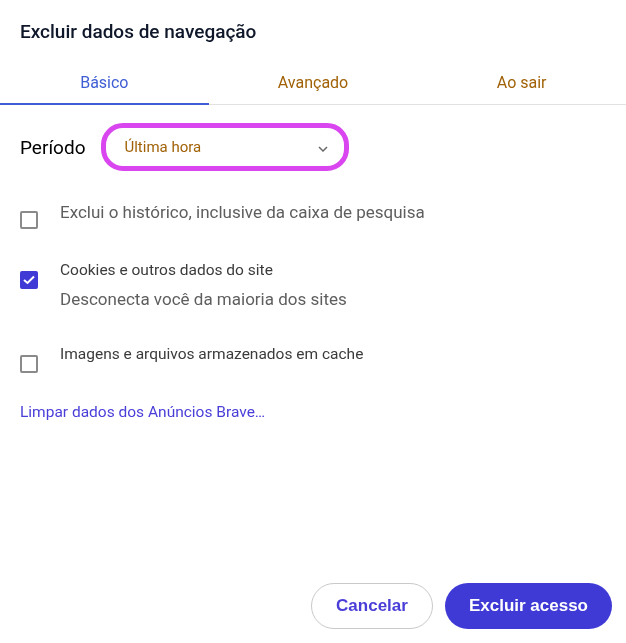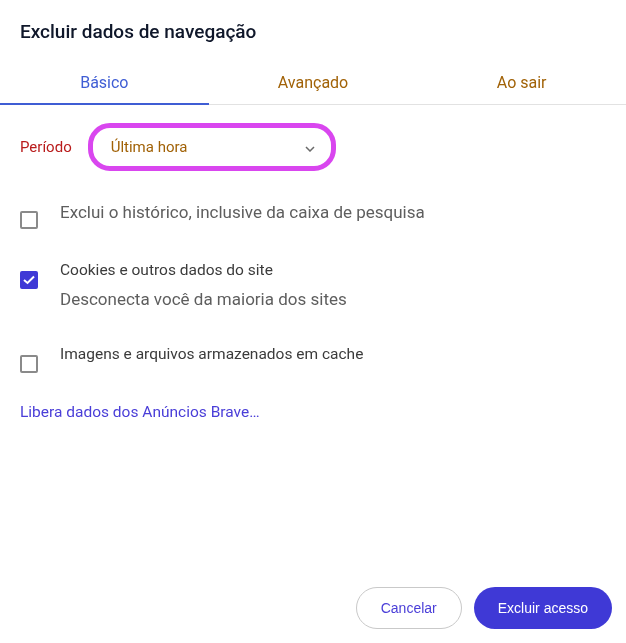--- a/index.html
+++ b/index.html
@@ -50,22 +50,22 @@
     .content {
       padding: 18px 20px;
     }
     .period-row {
       display: flex;
       align-items: center;
       gap: 16px;
       margin-bottom: 28px;
     }
     .period-label {
-      font-size: 15px;
-      color: #b91c1c;
+      font-size: 19px;
+      color: #000000;
     }
     .period-select {
       position: relative;
       border: 5px solid #d946ef;
       border-radius: 22px;
       padding: 10px 42px 10px 18px;
       font-size: 15px;
       color: #a16207;
       cursor: pointer;
       min-width: 248px;
@@ -128,22 +128,22 @@
     .footer {
       position: absolute;
       bottom: 14px;
       right: 14px;
       display: flex;
       gap: 12px;
     }
     .btn {
       padding: 12px 24px;
       border-radius: 28px;
-      font-size: 14px;
-      font-weight: 400;
+      font-size: 17px;
+      font-weight: 700;
       cursor: pointer;
       border: none;
     }
     .btn-cancel {
       background: #fff;
       border: 1.5px solid #c9c9c9;
       color: #4a3ed8;
     }
     .btn-confirm {
       background: #3f39d6;
@@ -198,20 +198,20 @@
 
   <div class="option-row">
     <div class="checkbox">
       
     </div>
     <div class="option-text">
       <div class="option-title">Imagens e arquivos armazenados em cache</div>
     </div>
   </div>
 
-  <div class="brave-link">Libera dados dos Anúncios Brave…</div>
+  <div class="brave-link">Limpar dados dos Anúncios Brave…</div>
 
 </div>
 
 <div class="footer">
   <button class="btn btn-cancel">Cancelar</button>
   <button class="btn btn-confirm">Excluir acesso</button>
 </div>
 
 </body></html>

